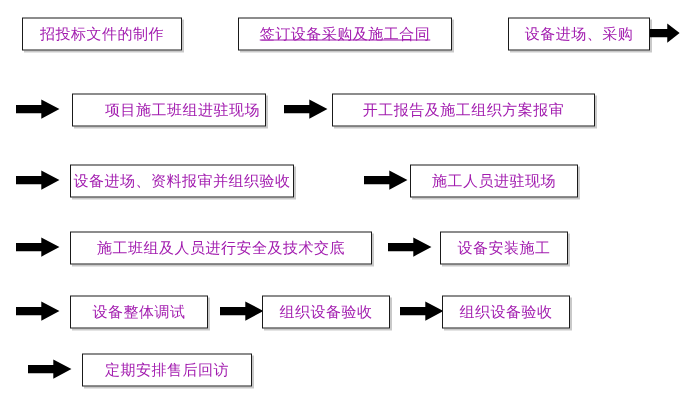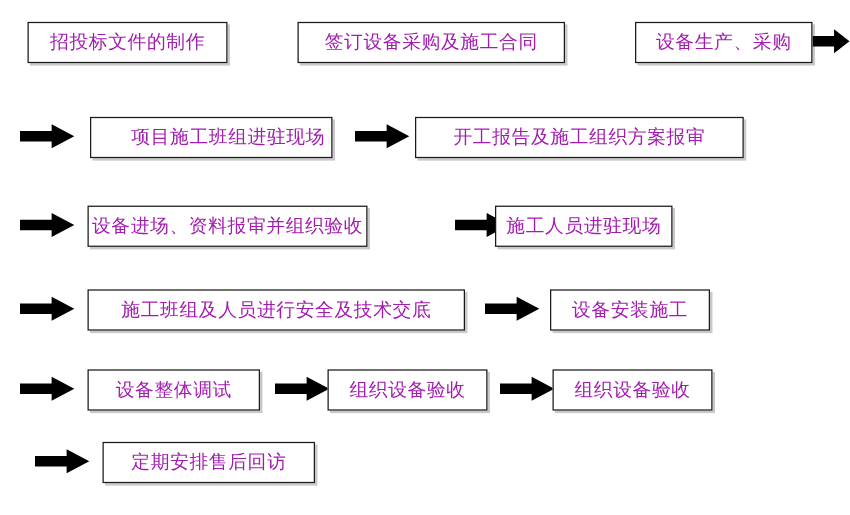--- a/index.html
+++ b/index.html
@@ -52,25 +52,25 @@
   }
 </style>
 </head>
 <body>
 
 <div id="flowchart" style="background: rgb(255, 255, 255);">
     <div class="row" style="top: 16px;">
       <div class="node" style="position: absolute; left: 22px; width: 160px; top: 50%; transform: translateY(-50%);">
         <span>招投标文件的制作</span>
       </div>
-      <div class="node" style="position: absolute; left: 238px; width: 214px; top: 50%; transform: translateY(-50%);">
+      <div class="node" style="position: absolute; left: 238px; width: 214px; top: 50%; transform: translateY(-50%); text-decoration: underline;">
         <span>签订设备采购及施工合同</span>
       </div>
       <div class="node" style="position: absolute; left: 508px; width: 142px; top: 50%; transform: translateY(-50%);">
-        <span>设备生产、采购</span>
+        <span>设备进场、采购</span>
       </div>
       <div class="arrow" style="position: absolute; left: 650px; width: 30px; top: 50%; transform: translateY(-50%);"><svg viewBox="0 0 40 24" width="100%" height="22" preserveAspectRatio="none">
           <path d="M0 7.5 L23 7.5 L23 1.5 L39.5 12 L23 22.5 L23 16.5 L0 16.5 Z" fill="#000000"></path>
         </svg></div>
     </div>
     <div class="row" style="top: 92px;">
       <div class="arrow" style="position: absolute; left: 16px; width: 44px; top: 50%; transform: translateY(-50%);"><svg viewBox="0 0 40 24" width="100%" height="22" preserveAspectRatio="none">
           <path d="M0 7.5 L23 7.5 L23 1.5 L39.5 12 L23 22.5 L23 16.5 L0 16.5 Z" fill="#000000"></path>
         </svg></div>
       <div class="node" style="position: absolute; left: 72px; width: 194px; top: 50%; transform: translateY(-50%); padding-left: 36px;">
@@ -86,21 +86,21 @@
     <div class="row" style="top: 163px;">
       <div class="arrow" style="position: absolute; left: 16px; width: 44px; top: 50%; transform: translateY(-50%);"><svg viewBox="0 0 40 24" width="100%" height="22" preserveAspectRatio="none">
           <path d="M0 7.5 L23 7.5 L23 1.5 L39.5 12 L23 22.5 L23 16.5 L0 16.5 Z" fill="#000000"></path>
         </svg></div>
       <div class="node" style="position: absolute; left: 70px; width: 224px; top: 50%; transform: translateY(-50%);">
         <span>设备进场、资料报审并组织验收</span>
       </div>
       <div class="arrow" style="position: absolute; left: 364px; width: 44px; top: 50%; transform: translateY(-50%);"><svg viewBox="0 0 40 24" width="100%" height="22" preserveAspectRatio="none">
           <path d="M0 7.5 L23 7.5 L23 1.5 L39.5 12 L23 22.5 L23 16.5 L0 16.5 Z" fill="#000000"></path>
         </svg></div>
-      <div class="node" style="position: absolute; left: 396px; width: 142px; top: 50%; transform: translateY(-50%);">
+      <div class="node" style="position: absolute; left: 410px; width: 168px; top: 50%; transform: translateY(-50%);">
         <span>施工人员进驻现场</span>
       </div>
     </div>
     <div class="row" style="top: 230px;">
       <div class="arrow" style="position: absolute; left: 16px; width: 44px; top: 50%; transform: translateY(-50%);"><svg viewBox="0 0 40 24" width="100%" height="22" preserveAspectRatio="none">
           <path d="M0 7.5 L23 7.5 L23 1.5 L39.5 12 L23 22.5 L23 16.5 L0 16.5 Z" fill="#000000"></path>
         </svg></div>
       <div class="node" style="position: absolute; left: 70px; width: 302px; top: 50%; transform: translateY(-50%);">
         <span>施工班组及人员进行安全及技术交底</span>
       </div>

